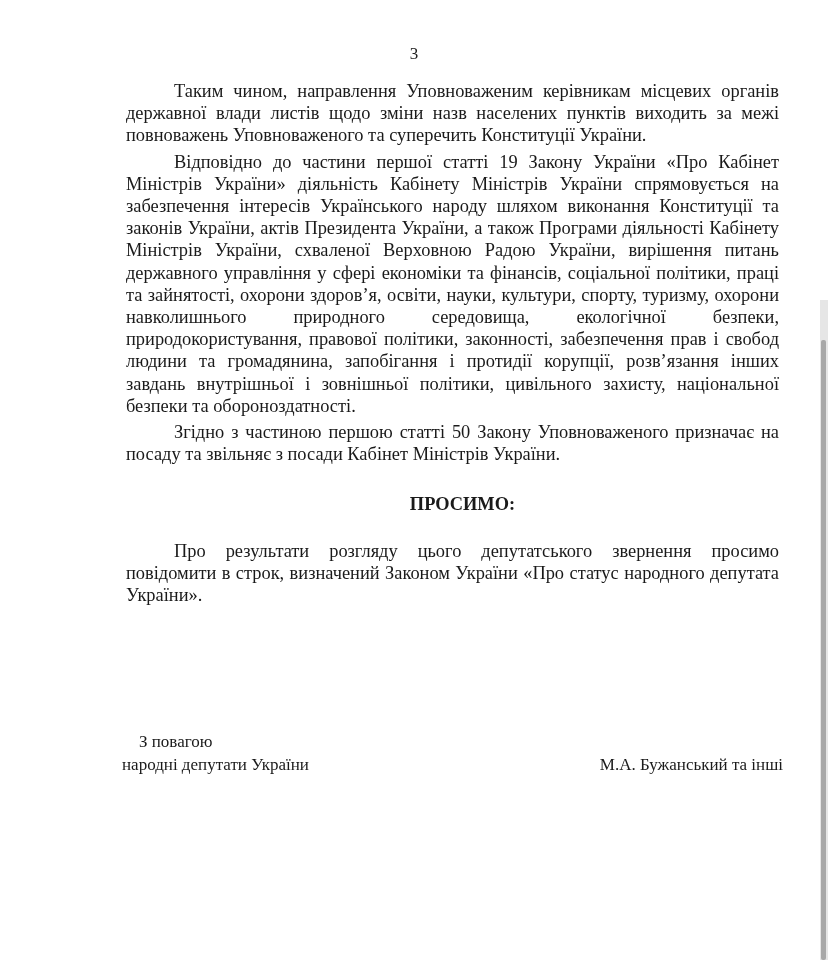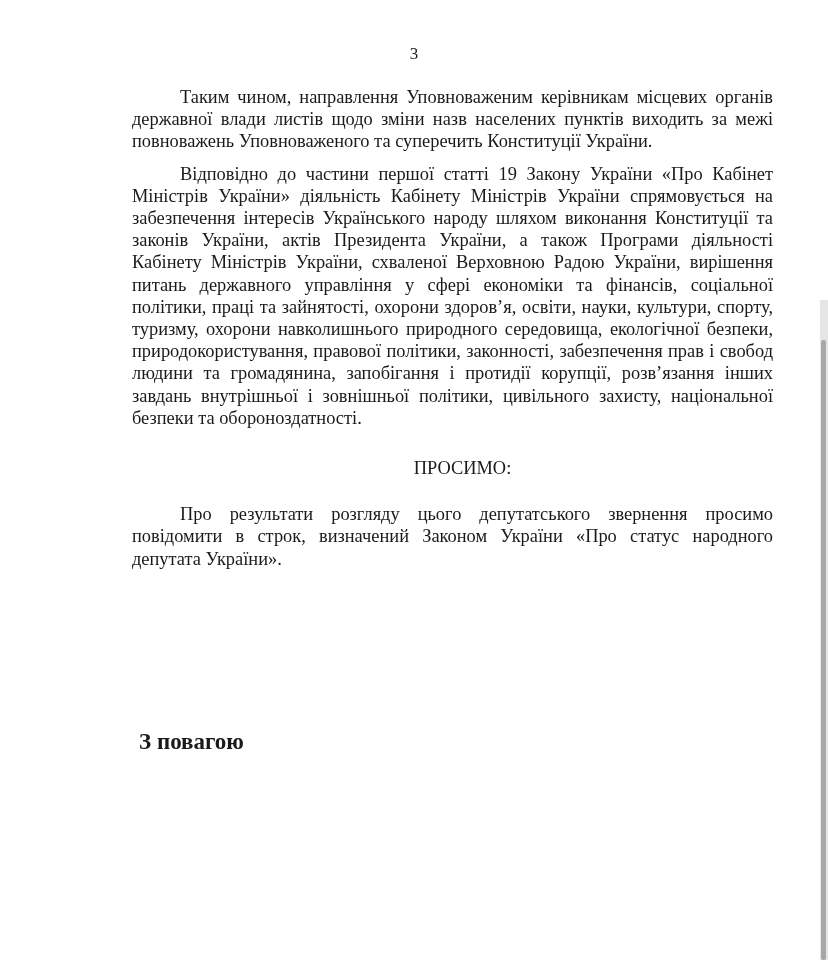--- a/index.html
+++ b/index.html
@@ -11,29 +11,29 @@
   }
   .page { position: absolute; left: 0; top: 0; width: 828px; height: 960px; }
   .page-number {
     position: absolute; top: 44px; left: 0; width: 100%; text-align: center;
     font-size: 17px; color: #222;
   }
   .body-text {
     position: absolute; left: 122px; width: 661px; top: 76px;
     font-size: 18.4px; line-height: 22.2px; text-align: justify;
   }
-  .para { margin: 10px; text-indent: 48px; }
+  .para { margin: 4px; text-indent: 48px; }
   .title {
-    text-align: center; font-weight: normal; font-size: 18.4px;
+    text-align: center; font-weight: bold; font-size: 18.4px;
     margin: 28px 0 24px 0; padding-left: 20px; text-indent: 0;
   }
   .request { margin: 0 0 23px 0; text-indent: 48px; }
   .sig {
     position: absolute; left: 122px; width: 661px; top: 731px;
-    font-weight: bold; font-size: 23px; line-height: 22.6px;
+    font-weight: normal; font-size: 17px; line-height: 22.6px;
   }
   .sig-row { display: flex; justify-content: space-between; }
   .sig-greeting { padding-left: 17px; }
   .scrollbar-track {
     position: absolute; right: 0; top: 300px; width: 8px; height: 660px;
     background: #e6e6e6;
   }
   .scrollbar-thumb {
     position: absolute; right: 2px; top: 340px; width: 5px; height: 620px;
     background: #a8a8a8; border-radius: 2px;
@@ -41,24 +41,29 @@
 </style>
 </head>
 <body>
 
 <div class="page">
   <div class="page-number">3</div>
 
   <div class="body-text">
     <p class="para">Таким чином, направлення Уповноваженим керівникам місцевих органів державної влади листів щодо зміни назв населених пунктів виходить за межі повноважень Уповноваженого та суперечить Конституції України.</p>
     <p class="para">Відповідно до частини першої статті 19 Закону України «Про Кабінет Міністрів України» діяльність Кабінету Міністрів України спрямовується на забезпечення інтересів Українського народу шляхом виконання Конституції та законів України, актів Президента України, а також Програми діяльності Кабінету Міністрів України, схваленої Верховною Радою України, вирішення питань державного управління у сфері економіки та фінансів, соціальної політики, праці та зайнятості, охорони здоров’я, освіти, науки, культури, спорту, туризму, охорони навколишнього природного середовища, екологічної безпеки, природокористування, правової політики, законності, забезпечення прав і свобод людини та громадянина, запобігання і протидії корупції, розв’язання інших завдань внутрішньої і зовнішньої політики, цивільного захисту, національної безпеки та обороноздатності.</p>
+    <p class="para">Згідно з частиною першою статті 50 Закону Уповноваженого призначає на посаду та звільняє з посади Кабінет Міністрів України.</p>
 
     <p class="title">ПРОСИМО:</p>
     <p class="para">Про результати розгляду цього депутатського звернення просимо повідомити в строк, визначений Законом України «Про статус народного депутата України».</p>
   </div>
 
   <div class="sig">
     <div class="sig-greeting">З повагою</div>
+    <div class="sig-row">
+      <span>народні депутати України</span>
+      <span>М.А. Бужанський та інші</span>
+    </div>
   </div>
 
   <div class="scrollbar-track"></div>
   <div class="scrollbar-thumb"></div>
 </div>
 
 </body></html>

